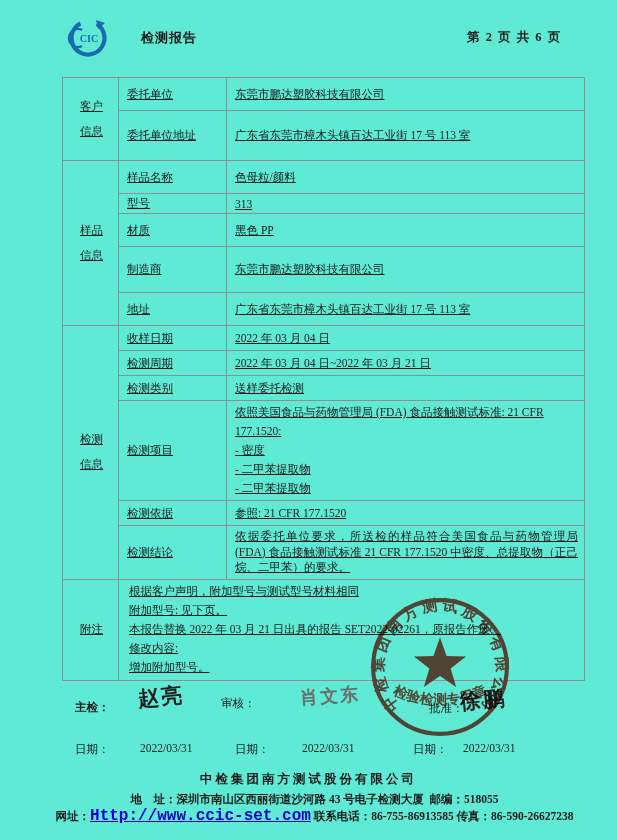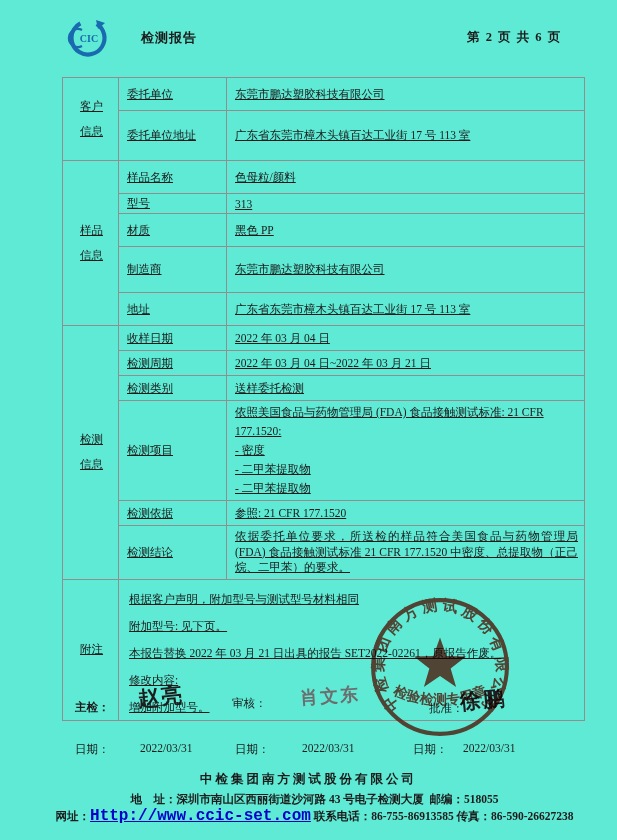--- a/index.html
+++ b/index.html
@@ -15,21 +15,21 @@
   
   table.rpt{position:absolute;left:62px;top:77px;width:495px;border-collapse:collapse;
             table-layout:fixed;font-size:11.5px;color:#1b1b1b;}
   table.rpt td{border:1px solid #8f8f8f;padding:2px 6px 2px 8px;vertical-align:middle;overflow:hidden;text-decoration:underline;}
   td.sec{width:41px;text-align:center;padding:0;line-height:25px;}
   td.lbl{width:93px;}
   td.val{width:343px;padding-left:13px;}
   .ml{line-height:19px;white-space:nowrap;}
   .just{line-height:15.5px;text-align:justify;margin:1px 0;}
   .notes-cell{padding-left:10px !important;}
-  .notes-cell .ml{line-height:19.2px;margin-top:8px;}
+  .notes-cell .ml{line-height:19.2px;}
 
   
   .abs{position:absolute;white-space:nowrap;}
   .sig-label{font-size:11.5px;}
   .sig{font-size:21px;font-weight:600;color:#1d1d1d;transform:rotate(-6deg);letter-spacing:2px;}
   .sig.light{color:#6d6d6d;font-size:18px;transform:rotate(-4deg);}
   .date-val{font-size:11.5px;}
 
   
   .seal{position:absolute;left:364px;top:591px;width:152px;height:152px;
@@ -146,21 +146,21 @@
         <div class="ml">本报告替换 2022 年 03 月 21 日出具的报告 SET2022-02261，原报告作废。</div>
         <div class="ml">修改内容:</div>
         <div class="ml">增加附加型号。</div>
       </td>
     </tr>
   </tbody>
     </table>
 
   <div class="abs sig-label" style="left:75px;top:700px;font-weight:bold;">主检：</div>
   <div class="abs sig" style="left:138px;top:683px;">赵亮</div>
-  <div class="abs sig-label" style="left:232px;top:696px;">审核：</div>
+  <div class="abs sig-label" style="left:221px;top:696px;">审核：</div>
   <div class="abs sig light" style="left:300px;top:684px;">肖文东</div>
   <div class="abs sig-label" style="left:413px;top:701px;margin-left:16px;">批准：</div>
   <div class="abs sig" style="left:460px;top:686px;">徐鹏</div>
 
   <div class="abs sig-label" style="left:75px;top:742px;">日期：</div>
   <div class="abs date-val" style="left:140px;top:742px;">2022/03/31</div>
   <div class="abs sig-label" style="left:235px;top:742px;">日期：</div>
   <div class="abs date-val" style="left:302px;top:742px;">2022/03/31</div>
   <div class="abs sig-label" style="left:413px;top:742px;">日期：</div>
   <div class="abs date-val" style="left:463px;top:742px;">2022/03/31</div>

